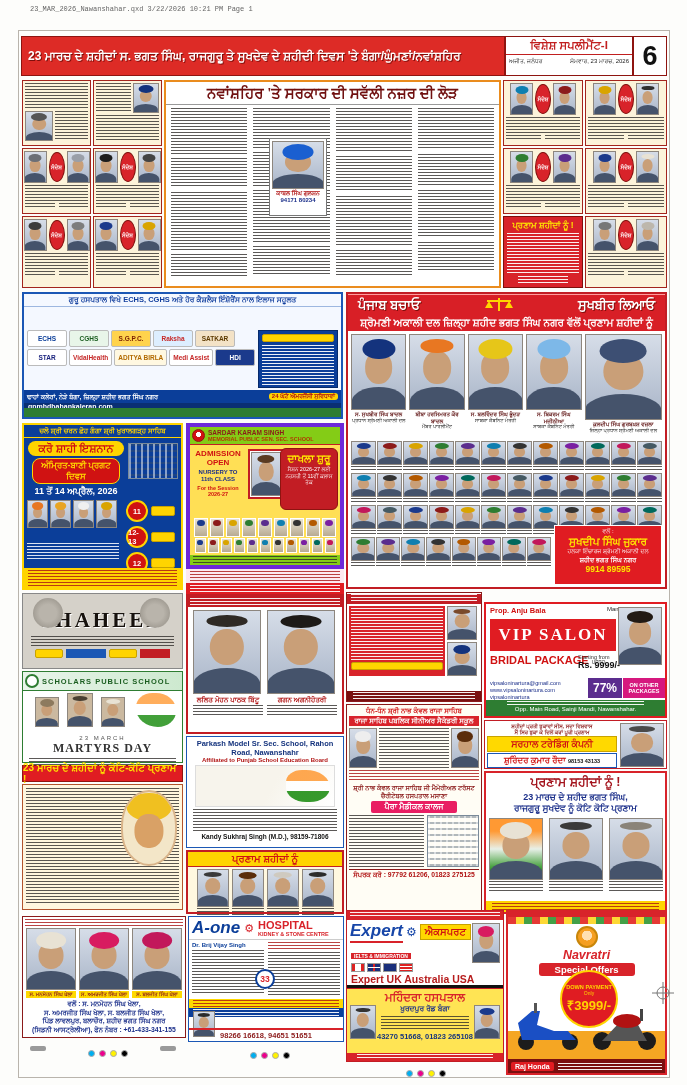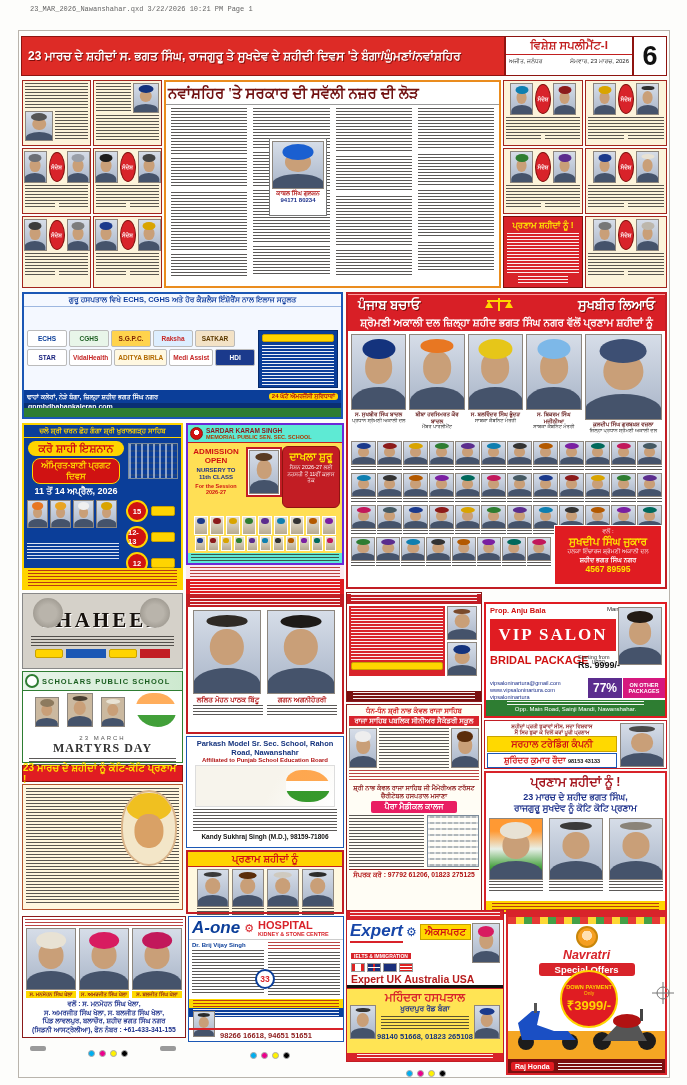--- a/index.html
+++ b/index.html
@@ -25,21 +25,21 @@
 .sd-col{display:flex;flex-direction:column;gap:2px}
 .sd{border:1px solid #a3241d;background:#fcf3da;padding:2px;display:flex;flex-direction:column;gap:2px}
 .sd-row{display:flex;align-items:center;justify-content:center;gap:2px}
 .sd-badge{width:16px;height:30px;background:#d8232a;border-radius:50%;color:#fff;font-weight:bold;font-size:5.5px;display:flex;align-items:center;justify-content:center;text-align:center;flex:none;border:1px solid #7e0f0c}
 .sd .ph{width:23px;height:32px;flex:none}
 .sd-tx{height:16px}
 .sd-foot{display:flex;justify-content:space-between;gap:4px}
 .sd-foot span{height:5px;flex:1}
 
 #article{border:2px solid #ea8c1e;background:#fff}
-#art-headline{font-family:"Liberation Serif",serif;font-size:15px;font-weight:bold;color:#701010;padding:3px 2px 2px;border-bottom:1px solid #999}
+#art-headline{font-family:"Liberation Serif",serif;font-size:15px;font-weight:bold;color:#701010;text-align:center;padding:3px 2px 2px;border-bottom:1px solid #999}
 #art-cols{position:absolute;left:5px;right:5px;top:26px;bottom:4px;column-count:4;column-gap:6px}
 .p-sim{break-inside:avoid;margin-bottom:4px}
 #art-photo{position:absolute;left:103px;top:56px;width:58px;height:78px;background:#fff;border:1px solid #777;padding:2px;z-index:3;text-align:center}
 #art-photo .ph{width:100%;height:48px}
 #art-photo .cn{font-size:6px;font-weight:bold;color:#b01212;line-height:7px;margin-top:1px}
 #art-photo .cp{font-size:6px;color:#1b2f8a;font-weight:bold}
 
 #pranam-side{background:#d8232a;border:1px solid #7e0f0c;color:#fff;padding:3px;text-align:center}
 #pranam-side .t{color:#ffe400;font-weight:bold;font-size:8.5px;line-height:10px}
 
@@ -75,21 +75,21 @@
 #sukhdeep .pn{color:#ffe400;font-weight:bold;font-size:8.5px}
 
 #khural{background:#0b3e99;border:2px solid #ffd400;color:#fff}
 #khural-head{font-size:7px;font-weight:bold;color:#ffd400;text-align:center;padding:2px 1px;border-bottom:1px solid #ffd400}
 .kh-pill1{background:#ffd400;color:#d01212;font-weight:bold;font-size:11px;text-align:center;border-radius:8px;margin:3px 4px 2px;padding:1px}
 .kh-pill2{background:#d01212;color:#ffd400;font-weight:bold;font-size:8.5px;text-align:center;border-radius:8px;margin:0 8px 2px;padding:1px;border:1px solid #ffd400}
 .kh-date{font-weight:bold;font-size:9px;text-align:center;color:#fff}
 .kh-circle{width:22px;height:22px;border-radius:50%;background:#d01212;border:2px solid #ffd400;color:#fff;font-weight:bold;font-size:7.5px;display:flex;align-items:center;justify-content:center}
 #khural-foot{position:absolute;left:0;right:0;bottom:0;height:20px;background:#ffd400;padding:2px 4px}
 
-#school{background:#5eead4;border:2px solid #6d28d9}
+#school{background:#84cc16;border:4px solid #6d28d9}
 #school-head{display:flex;align-items:center;gap:3px;padding:2px;border-bottom:1px solid #c21d24}
 #school-head .logo{width:13px;height:13px;border-radius:50%;background:radial-gradient(circle at 50% 40%,#fff 30%,#d01212 32%);border:1px solid #8e1410;flex:none}
 .sch-n1{font-size:6.5px;font-weight:bold;color:#8b1a1a;line-height:7px}
 .sch-n2{font-size:5.5px;font-weight:bold;color:#b03a00;line-height:6px}
 #school-body{position:relative;background:#ffdf55;height:72px}
 #sch-adm{position:absolute;left:2px;top:4px;width:52px;text-align:center}
 #sch-adm .a1{color:#d01212;font-weight:bold;font-size:8px;line-height:9px}
 #sch-adm .a2{color:#1b2f8a;font-weight:bold;font-size:6px;line-height:7px;margin-top:2px}
 #sch-adm .a3{color:#d01212;font-size:5.5px;margin-top:2px;font-weight:bold}
 #sch-girl{position:absolute;left:58px;top:4px;width:36px;height:50px;border:2px solid #c21d24;background:#fff;padding:1px}
@@ -814,21 +814,21 @@
             <div class="g-cap sim"></div>
           </div>
           <div style="width: 110px; flex: 0 0 auto;"></div>
         </div>
       </div>
     <div id="sukhdeep">
       <div class="from">ਵਲੋਂ :</div>
       <div class="nm">ਸੁਖਦੀਪ ਸਿੰਘ ਜੁਕਾਰ</div>
       <div class="rl">ਹਲਕਾ ਇੰਚਾਰਜ ਸ਼੍ਰੋਮਣੀ ਅਕਾਲੀ ਦਲ</div>
       <div class="ar">ਸ਼ਹੀਦ ਭਗਤ ਸਿੰਘ ਨਗਰ</div>
-      <div class="pn">4567 89595</div>
+      <div class="pn">9914 89595</div>
     </div>
   </div>
 
   <div id="khural" class="abs" style="left:22px;top:423px;width:161px;height:167px">
     <div id="khural-head">ਚਲੋ ਸ਼੍ਰੀ ਚਰਨ ਛੋਹ ਗੰਗਾ ਸ਼੍ਰੀ ਖੁਰਾਲਗੜ੍ਹ ਸਾਹਿਬ</div>
     <div style="position:relative">
       <div class="bldg abs" style="right:3px;top:2px;width:50px;height:36px"></div>
       <div style="width:104px">
         <div class="kh-pill1">ਕਰੋ ਸ਼ਾਹੀ ਇਸ਼ਨਾਨ</div>
         <div class="kh-pill2">ਅੰਮ੍ਰਿਤ-ਬਾਣੀ ਪ੍ਰਗਟ ਦਿਵਸ</div>
@@ -847,21 +847,21 @@
             <i class="tb" style="background:#f0f0f0"></i>
           </div>
         <div class="ph" style="width:21px;height:28px">
             <i class="tb" style="background:#d9a400"></i>
           </div>
         <div class="sim" style="width:92px;height:18px;background-image:repeating-linear-gradient(180deg,rgba(255,255,255,.85) 0 1px,transparent 1px 3px)"></div>
       </div>
       <div style="display:flex;flex-direction:column;gap:4px">
 
           <div style="display:flex;align-items:center;gap:3px">
-            <div class="kh-circle">15</div>
+            <div class="kh-circle">11</div>
             <div class="chipy" style="width:24px;height:10px"></div>
           </div>
 
           <div style="display:flex;align-items:center;gap:3px">
             <div class="kh-circle">12-13</div>
             <div class="chipy" style="width:24px;height:10px"></div>
           </div>
 
           <div style="display:flex;align-items:center;gap:3px">
             <div class="kh-circle">12</div>
@@ -1280,21 +1280,21 @@
     <div id="mahindra" style="height:74px">
       <div class="t">ਮਹਿੰਦਰਾ ਹਸਪਤਾਲ</div>
       <div class="s">ਖੁਰਦਪੁਰ ਰੋਡ ਬੰਗਾ</div>
       <div class="ph" style="left:3px">
           <i class="tb" style="background:#333;height:14%"></i>
         </div>
       <div class="ph" style="right:3px">
           <i class="tb" style="background:#1b3a8c;height:22%"></i>
         </div>
       <div class="sim" style="height:14px;margin:2px 34px"></div>
-      <div class="pn">98140 51668, 01823 265108</div>
+      <div class="pn">43270 51668, 01823 265108</div>
       <div class="bot">
           <div class="simw" style="height:6px;margin:1px 10px"></div>
         </div>
     </div>
   </div>
 
   <div id="nav" class="abs" style="left:506px;top:910px;width:161px;height:165px">
     <div class="tstrip"></div>
     <div class="bunt"></div>
     <div class="god"></div>

